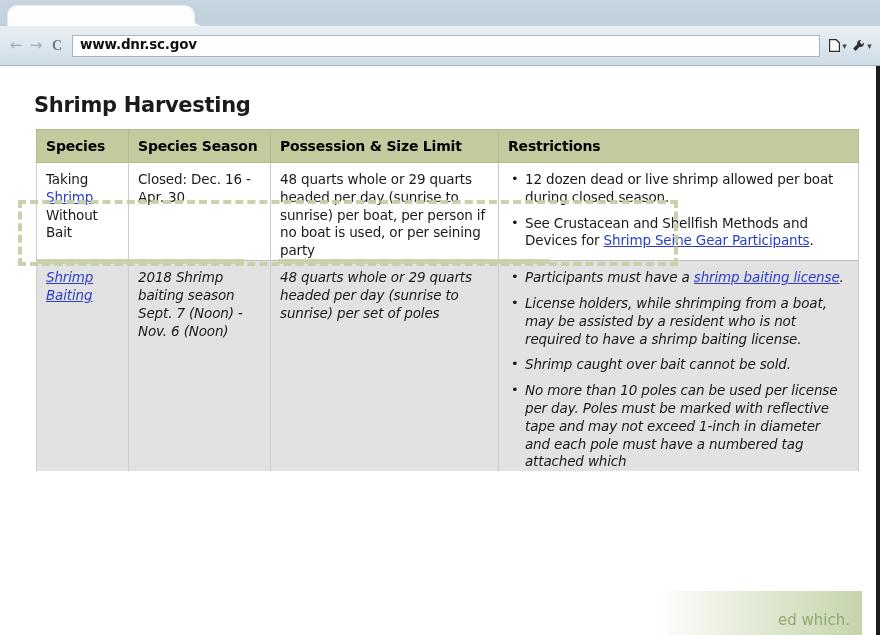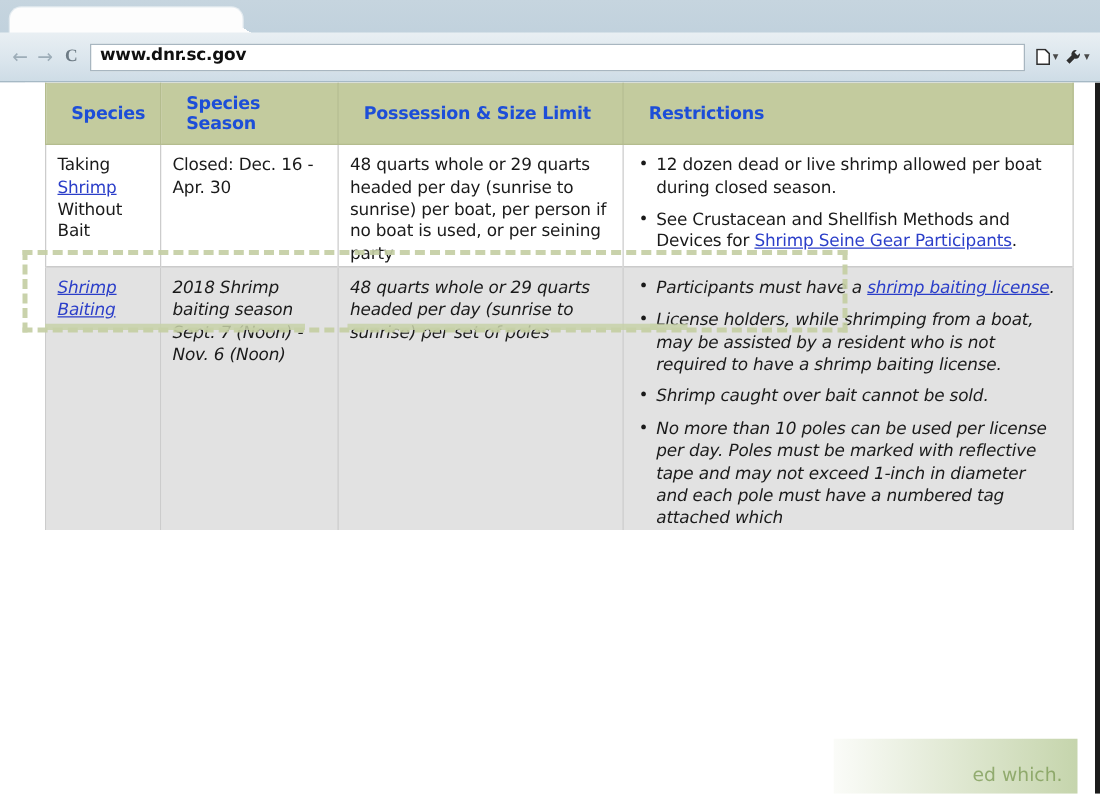--- a/index.html
+++ b/index.html
@@ -163,22 +163,22 @@
     border-collapse: collapse;
     table-layout: fixed;
     font-size: 13.5px;
     color: #1a1a1a;
   }
   .regtable th {
     background: #c3cb9e;
     text-align: left;
     font-size: 14px;
     font-weight: bold;
-    color: #1d4ed8;
-    padding: 8px 8px 8px 20px;
+    color: #000000;
+    padding: 8px 8px 8px 9px;
     border: 1px solid #b4bc8e;
     letter-spacing: -0.2px;
   }
   .regtable td {
     vertical-align: top;
     padding: 8px 9px 0 9px;
     border-left: 1px solid #cccccc;
     border-right: 1px solid #cccccc;
     line-height: 1.32;
     letter-spacing: -0.15px;
@@ -301,20 +301,21 @@
           <path d="M9.4 1.1 a3.4 3.4 0 0 0-4.2 4.2 L1.1 9.4 l2.5 2.5 l4.1-4.1 a3.4 3.4 0 0 0 4.2-4.2 L10 5.4 L7.6 3 Z" fill="#2f2f2f"></path>
         </svg>
           <span class="caret-dot">▾</span>
       </div>
     </div>
   </div>
 
   <div class="viewport">
     <div class="page">
 
+      <h1 class="page-title">Shrimp Harvesting</h1>
 
       <table class="regtable">
         <colgroup>
           <col class="col-species">
             <col class="col-season">
             <col class="col-limit">
             <col class="col-restrict">
         </colgroup>
         <thead>
           <tr>

